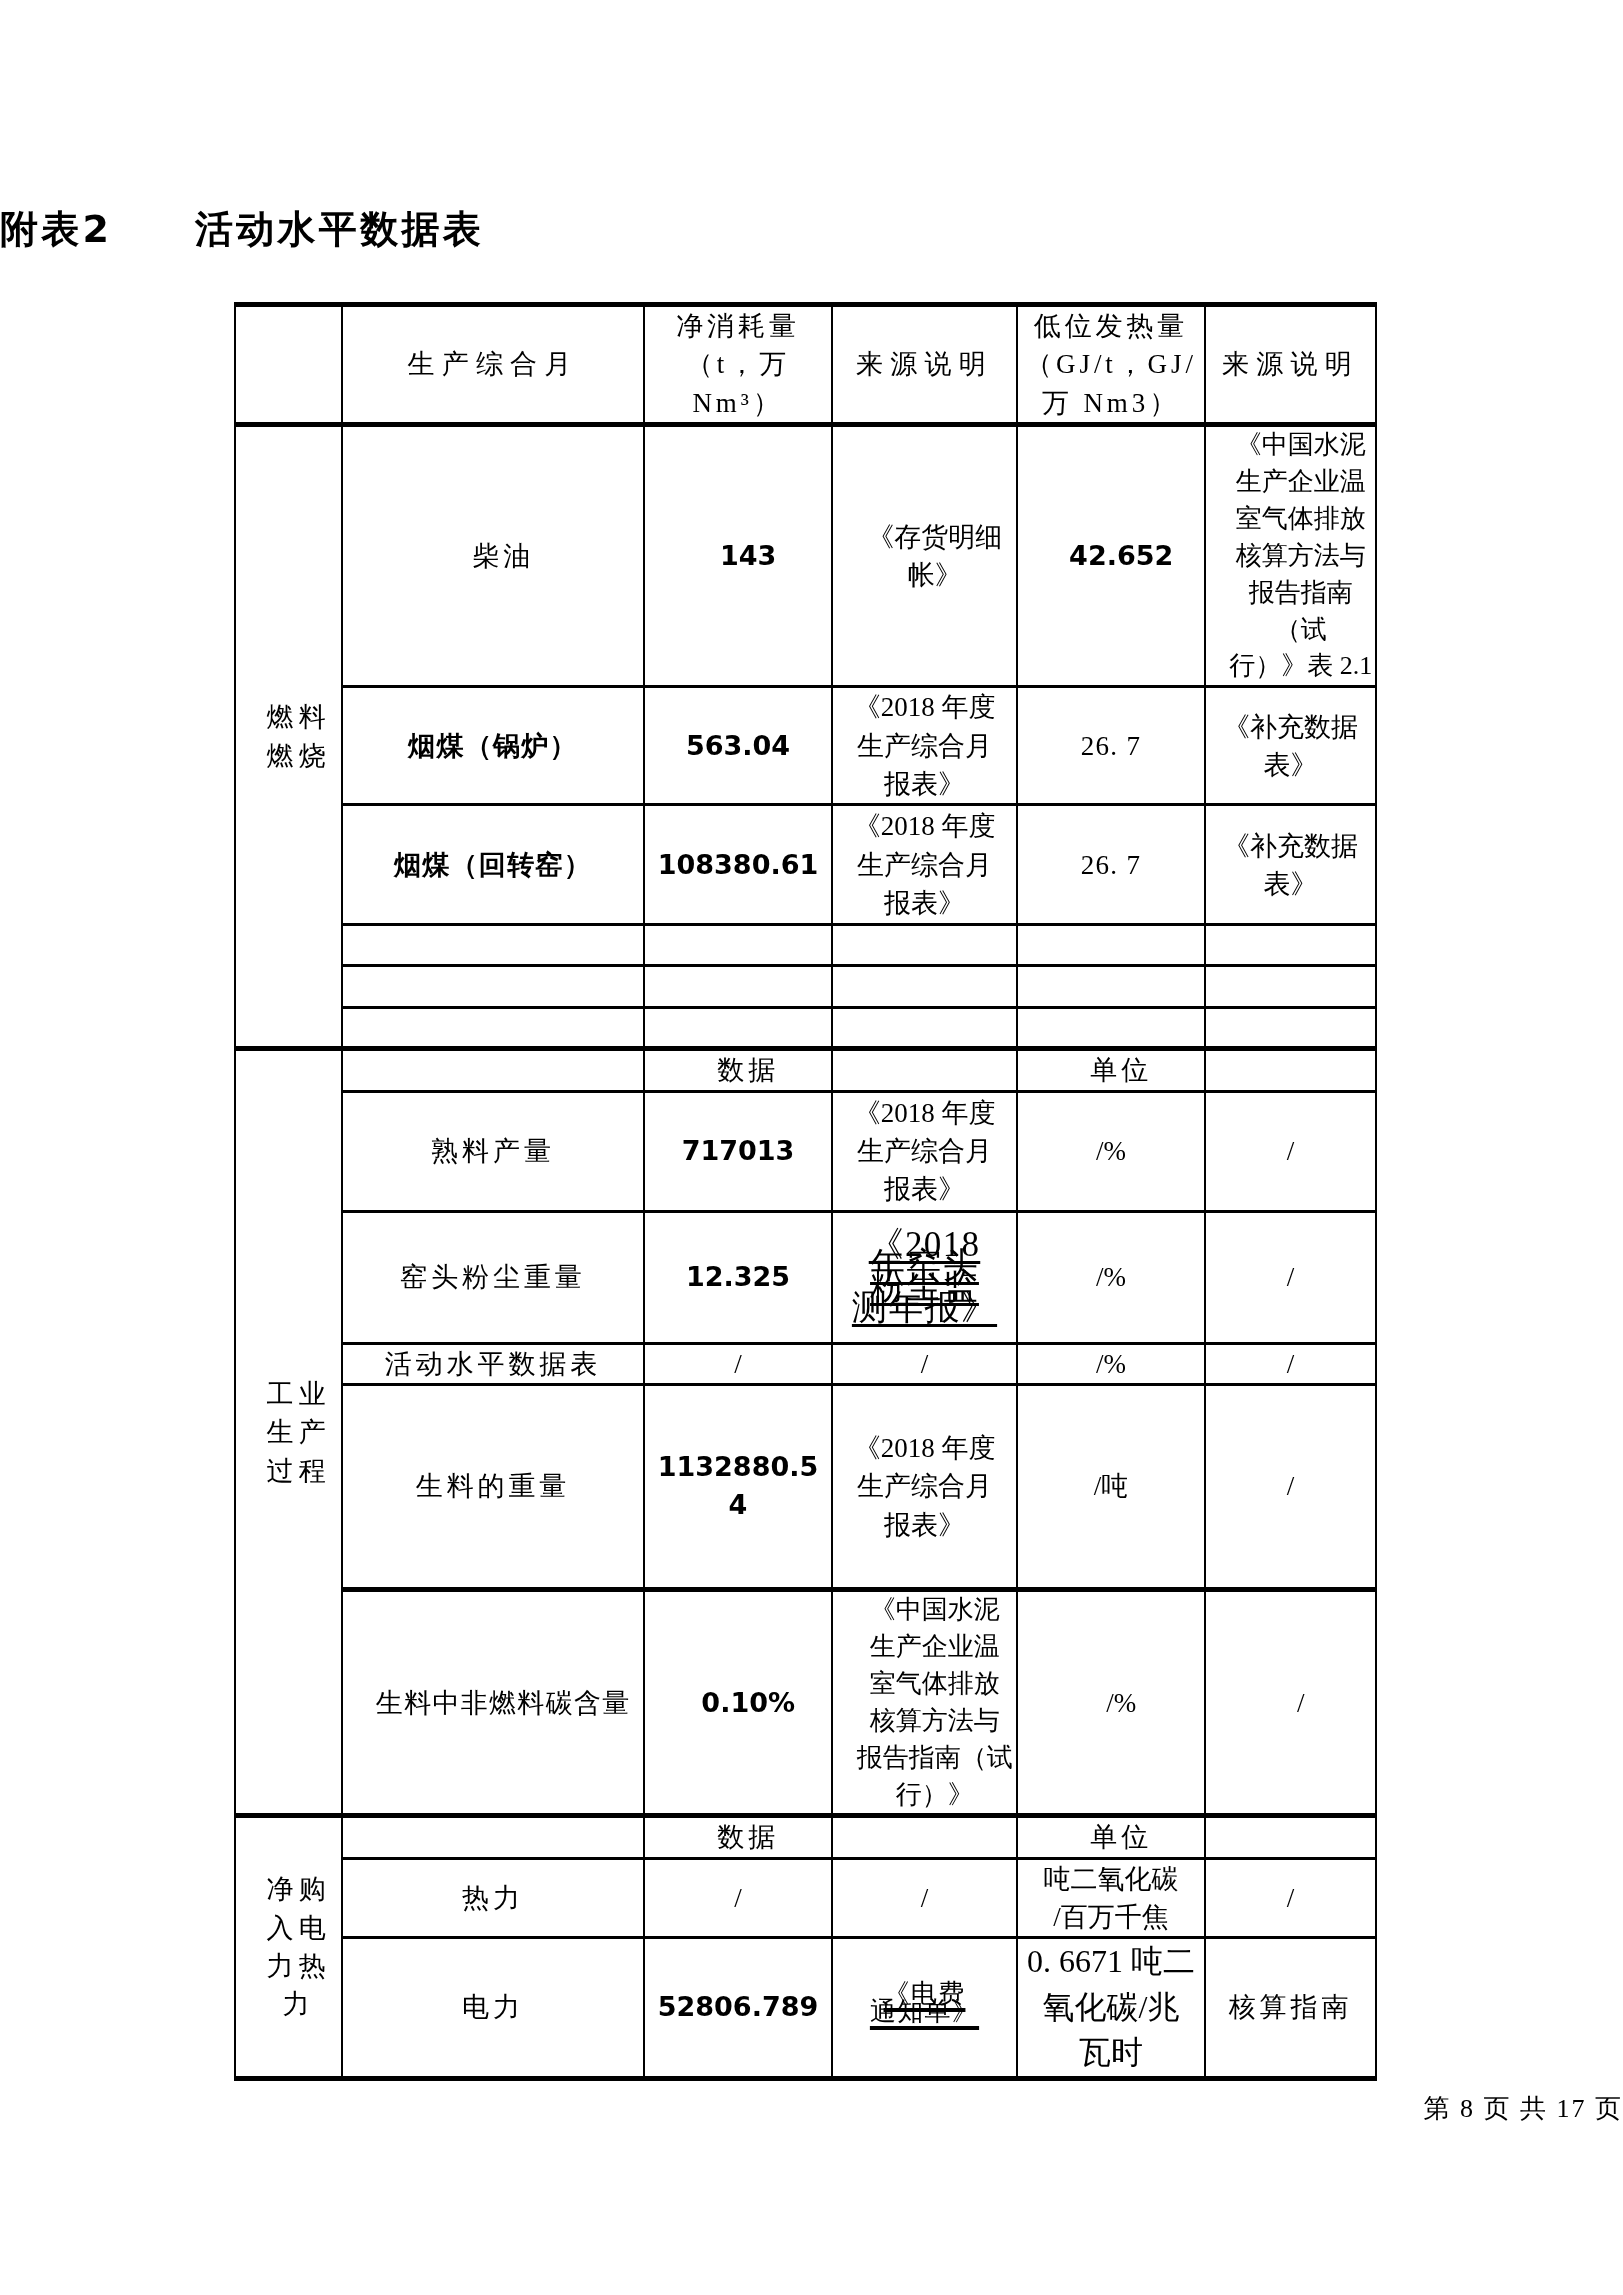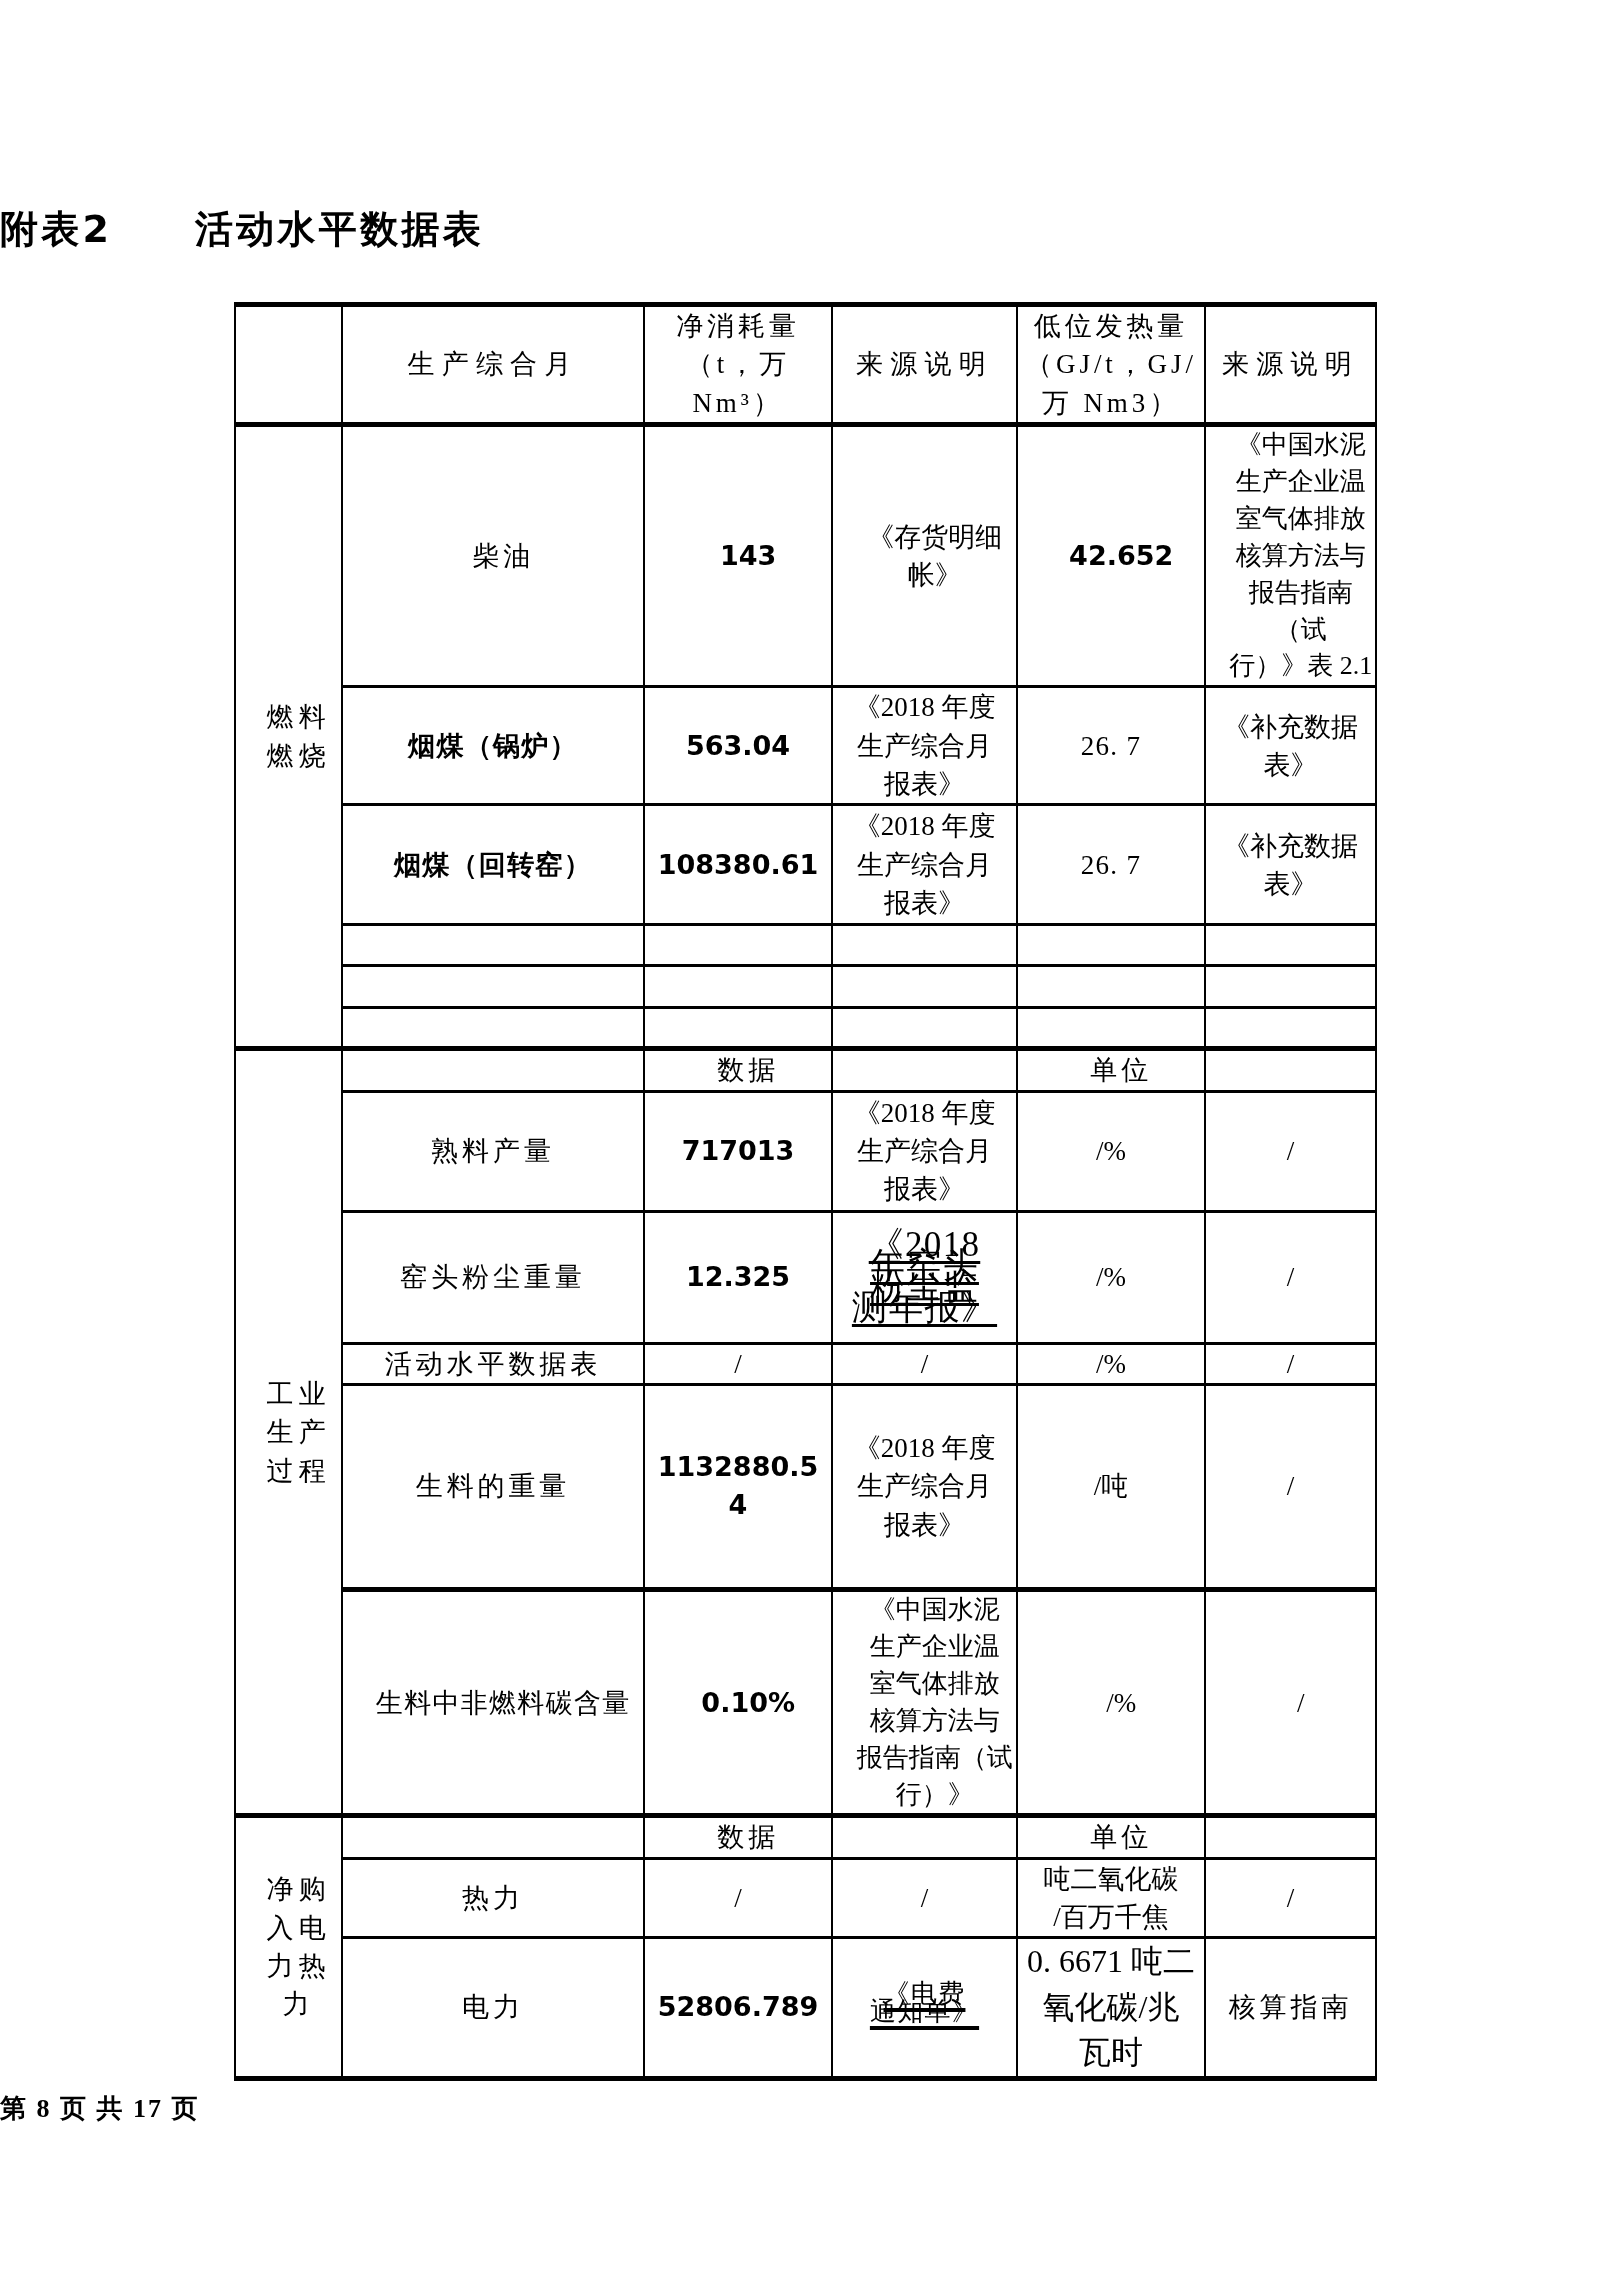--- a/index.html
+++ b/index.html
@@ -59,23 +59,22 @@
   .squeeze2 {
     font-size:26px; line-height:0.72; letter-spacing:1.3px;
     text-decoration:underline;
     text-decoration-thickness:3.9px;
     text-underline-offset:5.9px;
     display:inline-block;
   }
   .slash { font-size:29px; }
   .footer {
     position:absolute; top:2091px; left:0; width:100%;
-    text-align:left; font-size:26px; letter-spacing:2px;
+    text-align:right; font-size:26px; letter-spacing:2px;
     white-space:pre;
-    font-weight:bold;
   }
 </style>
 </head>
 <body>
 
 <div class="page">
 
   <div class="title">附表2　　活动水平数据表</div>
 
   <table class="main">

